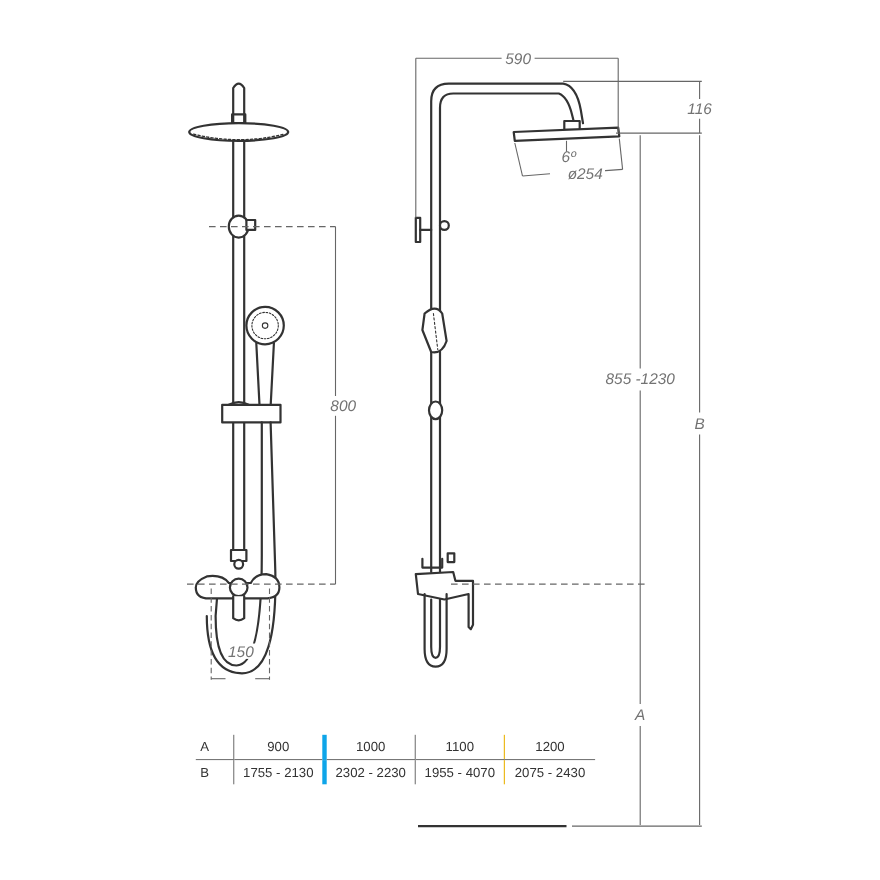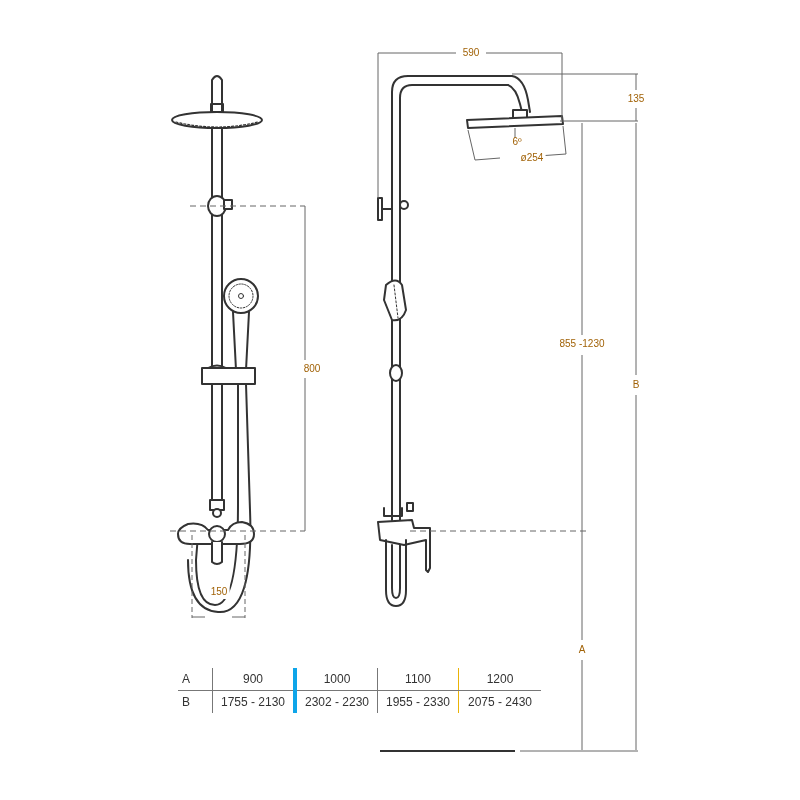--- a/index.html
+++ b/index.html
@@ -1,18 +1,18 @@
 <!DOCTYPE html>
 <html><head>
   <meta charset="utf-8">
   <style>
     html, body { margin: 0; padding: 0; background: #ffffff; }
     body { width: 800px; height: 800px; position: relative; overflow: hidden; font-family: "Liberation Sans", sans-serif; color: #333; }
     svg.drawing { position: absolute; left: 0; top: 0; width: 800px; height: 800px; }
-    .dim { position: absolute; font-size: 10px; color: #a16207; background: #fff; line-height: 14px; padding: 0 2px; white-space: nowrap; }
+    .dim { position: absolute; font-size: 14px; color: #737373; background: #fff; line-height: 14px; padding: 0 2px; white-space: nowrap; font-style: italic; }
     .dim.both { transform: translate(-50%, -50%); }
     table.dims { position: absolute; left: 178px; top: 668px; border-collapse: collapse; font-size: 12px; color: #333; }
     table.dims td { height: 22px; padding: 0; text-align: center; }
     table.dims td.lbl { width: 30px; text-align: left; padding-left: 4px; }
     table.dims td.c1 { width: 80px; border-left: 1px solid #777; }
     table.dims td.c2 { width: 80px; border-left: 4px solid #0ea5e9; margin-top: 16px; }
     table.dims td.c3 { width: 80px; border-left: 1px solid #777; }
     table.dims td.c4 { width: 82px; border-left: 1px solid #eab308; }
     table.dims tr.top td { border-bottom: 1px solid #777; }
   </style>
@@ -118,37 +118,37 @@
     <line x1="636" y1="395" x2="636" y2="750"></line>
 
     <line x1="380" y1="751" x2="515" y2="751" stroke="#333" stroke-width="2"></line>
     <line x1="520" y1="751" x2="638" y2="751"></line>
   </g>
 </svg>
 
 <span class="dim both" style="left:312px; top:369px;">800</span>
 <span class="dim both" style="left:219px; top:592px;">150</span>
 <span class="dim both" style="left:471px; top:53px;">590</span>
-<span class="dim both" style="left:636px; top:99px;">135</span>
+<span class="dim both" style="left:636px; top:99px;">116</span>
 <span class="dim both" style="left:517px; top:142px; background:transparent;">6º</span>
 <span class="dim both" style="left:519px; top:158px;margin-left:13px;">ø254</span>
 <span class="dim both" style="left:582px; top:344px;">855 -1230</span>
 <span class="dim both" style="left:636px; top:385px;">B</span>
 <span class="dim both" style="left:582px; top:650px;">A</span>
 
 <table class="dims">
   <tbody>
       <tr class="top">
     <td class="lbl">A</td>
     <td class="c1">900</td>
     <td class="c2">1000</td>
     <td class="c3">1100</td>
     <td class="c4">1200</td>
   </tr>
   <tr>
     <td class="lbl">B</td>
     <td class="c1">1755 - 2130</td>
     <td class="c2">2302 - 2230</td>
-    <td class="c3">1955 - 2330</td>
+    <td class="c3">1955 - 4070</td>
     <td class="c4">2075 - 2430</td>
   </tr>
 </tbody>
   </table>
 
 </body></html>

